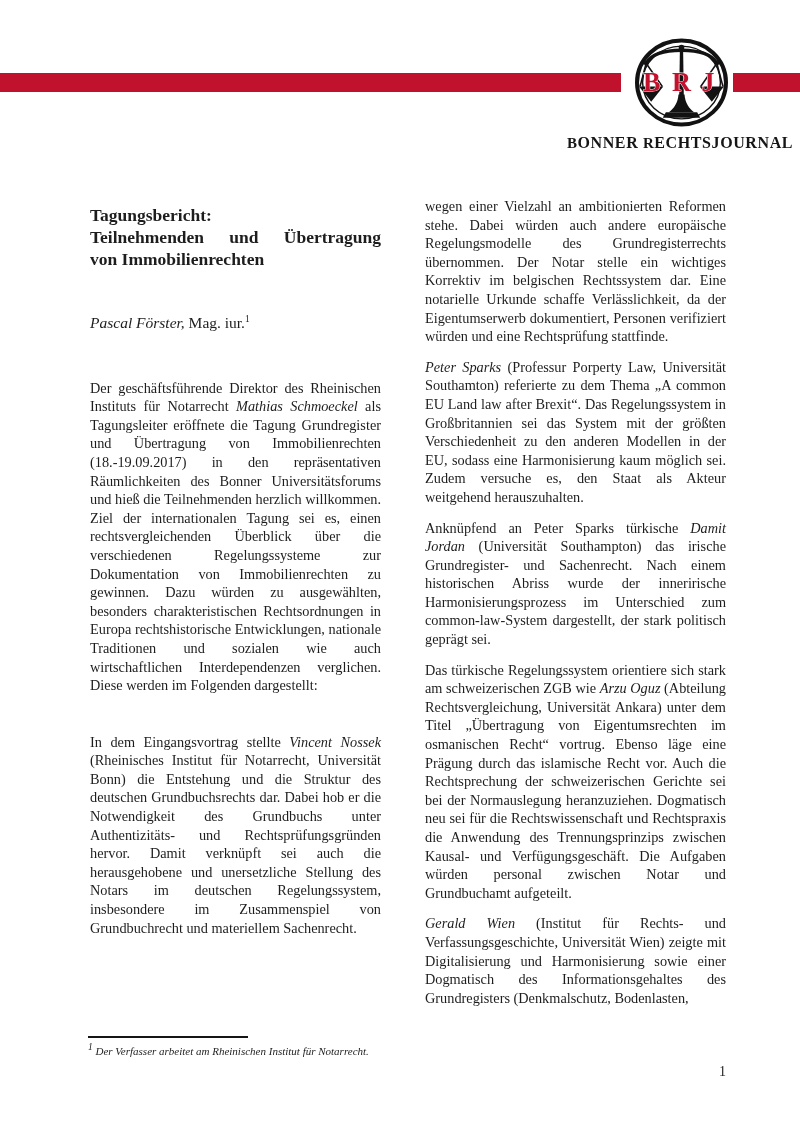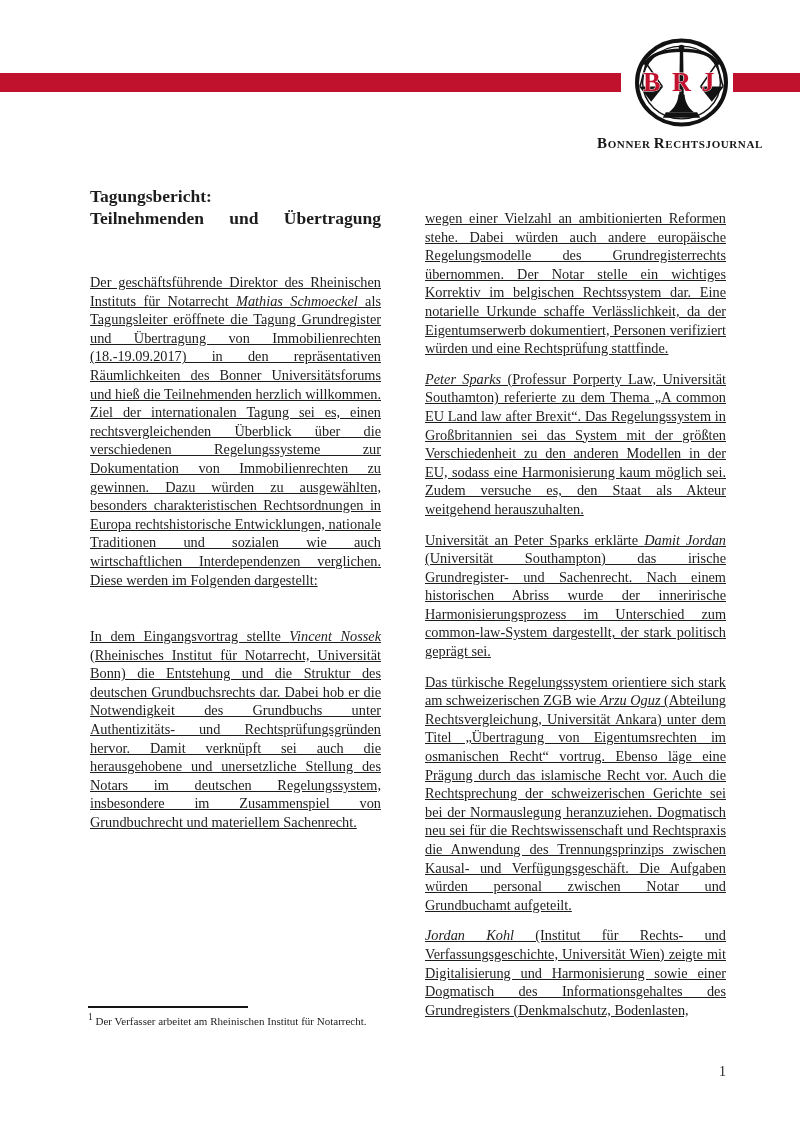--- a/index.html
+++ b/index.html
@@ -10,35 +10,35 @@
   
   .redbar{position:absolute;top:73px;height:19px;}
   .redbar.left{left:0;width:621px;}
   .redbar.right{left:733px;right:0;}
   .logo{position:absolute;left:634px;top:38px;width:95px;height:90px;}
   .brand{
     position:absolute;left:555px;top:134px;width:250px;text-align:center;
     font-weight:bold;color:#161616;letter-spacing:.6px;white-space:nowrap;
   }
   .brand .big{font-size:15px;}
-  .brand .small{font-size:11px;margin-top:45px;}
+  .brand .small{font-size:16px;margin-top:45px;}
   
   .col{position:absolute;text-align:justify;font-size:14.3px;line-height:18.6px;}
-  .col-left{left:90px;top:185px;width:291px;}
+  .col-left{left:90px;top:204px;width:291px;}
   .col-right{left:425px;top:197px;width:301px;}
   .title{font-size:17.5px;font-weight:bold;line-height:22px;margin:0 0 44px 0;}
   .title-line.stretch{text-align:justify;text-align-last:justify;}
   .author{font-size:15.5px;margin:0 0 46px 0;text-align:left;}
   .it{font-style:italic;}
   sup{font-size:9.5px;vertical-align:super;line-height:0;}
-  p.body-par{margin:12px 0 12px 0;-webkit-hyphens:auto;hyphens:auto;text-decoration:underline;}
+  p.body-par{margin:0 0 12px 0;-webkit-hyphens:auto;hyphens:auto;}
   p.body-par.gap-before{margin-top:38px;}
   
-  .footnote{position:absolute;left:88px;top:1006px;width:370px;font-size:11px;
-    line-height:14px;white-space:nowrap;}
+  .footnote{position:absolute;left:88px;top:1036px;width:370px;font-size:11px;
+    line-height:14px;white-space:nowrap;font-style:italic;}
   .footnote-rule{width:160px;border-top:2px solid #151515;margin:0 0 6px 0;}
   .page-number{position:absolute;left:719px;top:1064px;font-size:14px;}
 </style>
 </head>
 <body>
 
 <div class="page">
 
   <div class="redbar left" style="background: rgb(192, 18, 45);"></div>
   <div class="redbar right" style="background: rgb(192, 18, 45);"></div>
@@ -66,34 +66,38 @@
   </svg>
 
   <div class="brand">
     <span class="big">B</span><span class="small">ONNER</span><span class="small">&nbsp;</span><span class="big">R</span><span class="small">ECHTSJOURNAL</span>
   </div>
 
   <div class="col col-left">
     <div class="title">
         <div class="title-line">Tagungsbericht:</div>
         <div class="title-line stretch">Teilnehmenden und Übertragung</div>
+        <div class="title-line">von Immobilienrechten</div>
       </div>
+    <div class="author">
+      <span class="it">Pascal Förster,</span><span> Mag. iur.</span><sup>1</sup>
+    </div>
     <div id="left-col">
         <p class="body-par" lang="de"><span>Der geschäftsführende Direktor des Rheinischen Instituts für Notarrecht </span><span class="it">Mathias Schmoeckel</span><span> als Tagungsleiter eröffnete die Tagung Grundregister und Übertragung von Immobilienrechten (18.-19.09.2017) in den repräsentativen Räumlichkeiten des Bonner Universitätsforums und hieß die Teilnehmenden herzlich willkommen. Ziel der internationalen Tagung sei es, einen rechtsvergleichenden Überblick über die verschiedenen Regelungssysteme zur Dokumentation von Immobilienrechten zu gewinnen. Dazu würden zu ausgewählten, besonders charakteristischen Rechtsordnungen in Europa rechtshistorische Entwicklungen, nationale Traditionen und sozialen wie auch wirtschaftlichen Interdependenzen verglichen. Diese werden im Folgenden dargestellt:</span></p>
         <p class="body-par gap-before" lang="de"><span>In dem Eingangsvortrag stellte </span><span class="it">Vincent Nossek</span><span> (Rheinisches Institut für Notarrecht, Universität Bonn) die Entstehung und die Struktur des deutschen Grundbuchsrechts dar. Dabei hob er die Notwendigkeit des Grundbuchs unter Authentizitäts- und Rechtsprüfungsgründen hervor. Damit verknüpft sei auch die herausgehobene und unersetzliche Stellung des Notars im deutschen Regelungssystem, insbesondere im Zusammenspiel von Grundbuchrecht und materiellem Sachenrecht.</span></p>
       </div>
   </div>
 
   <div class="col col-right">
     <div id="right-col">
         <p class="body-par" lang="de"><span>wegen einer Vielzahl an ambitionierten Reformen stehe. Dabei würden auch andere europäische Regelungsmodelle des Grundregisterrechts übernommen. Der Notar stelle ein wichtiges Korrektiv im belgischen Rechtssystem dar. Eine notarielle Urkunde schaffe Verlässlichkeit, da der Eigentumserwerb dokumentiert, Personen verifiziert würden und eine Rechtsprüfung stattfinde.</span></p>
         <p class="body-par" lang="de"><span class="it">Peter Sparks</span><span> (Professur Porperty Law, Universität Southamton) referierte zu dem Thema „A common EU Land law after Brexit“. Das Regelungssystem in Großbritannien sei das System mit der größten Verschiedenheit zu den anderen Modellen in der EU, sodass eine Harmonisierung kaum möglich sei. Zudem versuche es, den Staat als Akteur weitgehend herauszuhalten.</span></p>
-        <p class="body-par" lang="de"><span>Universität an Peter Sparks erklärte </span><span class="it">Damit Jordan</span><span> (Universität Southampton) das irische Grundregister- und Sachenrecht. Nach einem historischen Abriss wurde der innerirische Harmonisierungsprozess im Unterschied zum common-law-System dargestellt, der stark politisch geprägt sei.</span></p>
+        <p class="body-par" lang="de"><span>Anknüpfend an Peter Sparks türkische </span><span class="it">Damit Jordan</span><span> (Universität Southampton) das irische Grundregister- und Sachenrecht. Nach einem historischen Abriss wurde der innerirische Harmonisierungsprozess im Unterschied zum common-law-System dargestellt, der stark politisch geprägt sei.</span></p>
         <p class="body-par" lang="de"><span>Das türkische Regelungssystem orientiere sich stark am schweizerischen ZGB wie </span><span class="it">Arzu Oguz</span><span> (Abteilung Rechtsvergleichung, Universität Ankara) unter dem Titel „Übertragung von Eigentumsrechten im osmanischen Recht“ vortrug. Ebenso läge eine Prägung durch das islamische Recht vor. Auch die Rechtsprechung der schweizerischen Gerichte sei bei der Normauslegung heranzuziehen. Dogmatisch neu sei für die Rechtswissenschaft und Rechtspraxis die Anwendung des Trennungsprinzips zwischen Kausal- und Verfügungsgeschäft. Die Aufgaben würden personal zwischen Notar und Grundbuchamt aufgeteilt.</span></p>
-        <p class="body-par" lang="de"><span class="it">Jordan Kohl</span><span> (Institut für Rechts- und Verfassungsgeschichte, Universität Wien) zeigte mit Digitalisierung und Harmonisierung sowie einer Dogmatisch des Informationsgehaltes des Grundregisters (Denkmalschutz, Bodenlasten,</span></p>
+        <p class="body-par" lang="de"><span class="it">Gerald Wien</span><span> (Institut für Rechts- und Verfassungsgeschichte, Universität Wien) zeigte mit Digitalisierung und Harmonisierung sowie einer Dogmatisch des Informationsgehaltes des Grundregisters (Denkmalschutz, Bodenlasten,</span></p>
       </div>
   </div>
 
   <div class="footnote">
     <div class="footnote-rule"></div>
     <div>
       <sup>1</sup>
       <span>Der Verfasser arbeitet am Rheinischen Institut für Notarrecht.</span>
     </div>
   </div>

